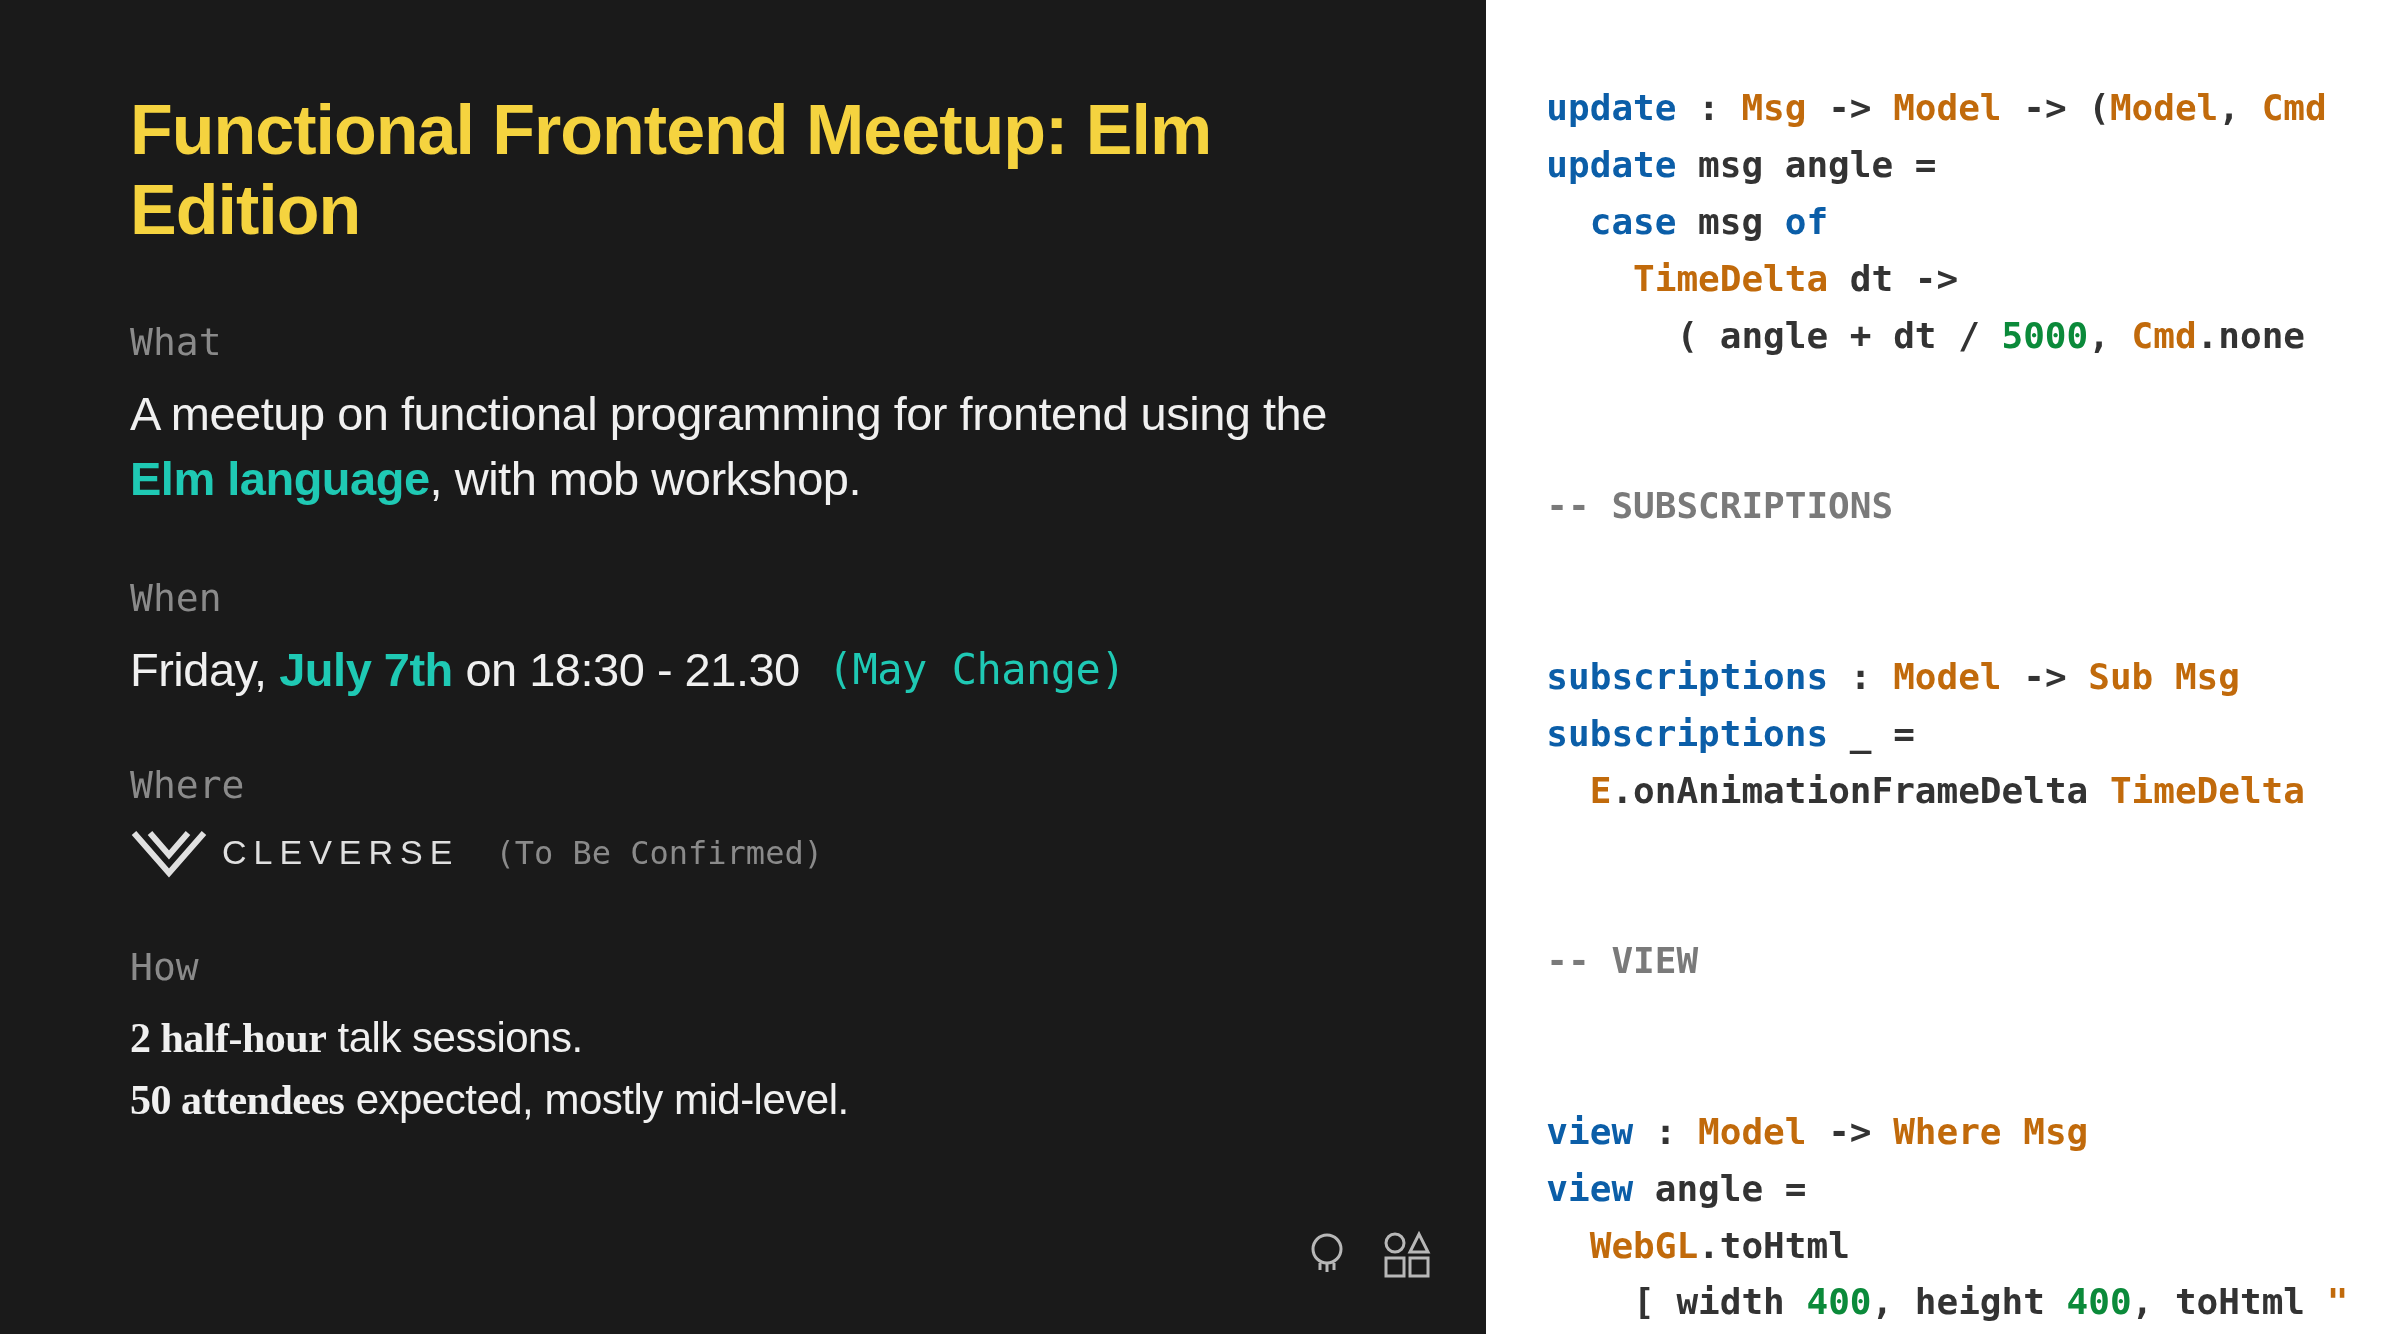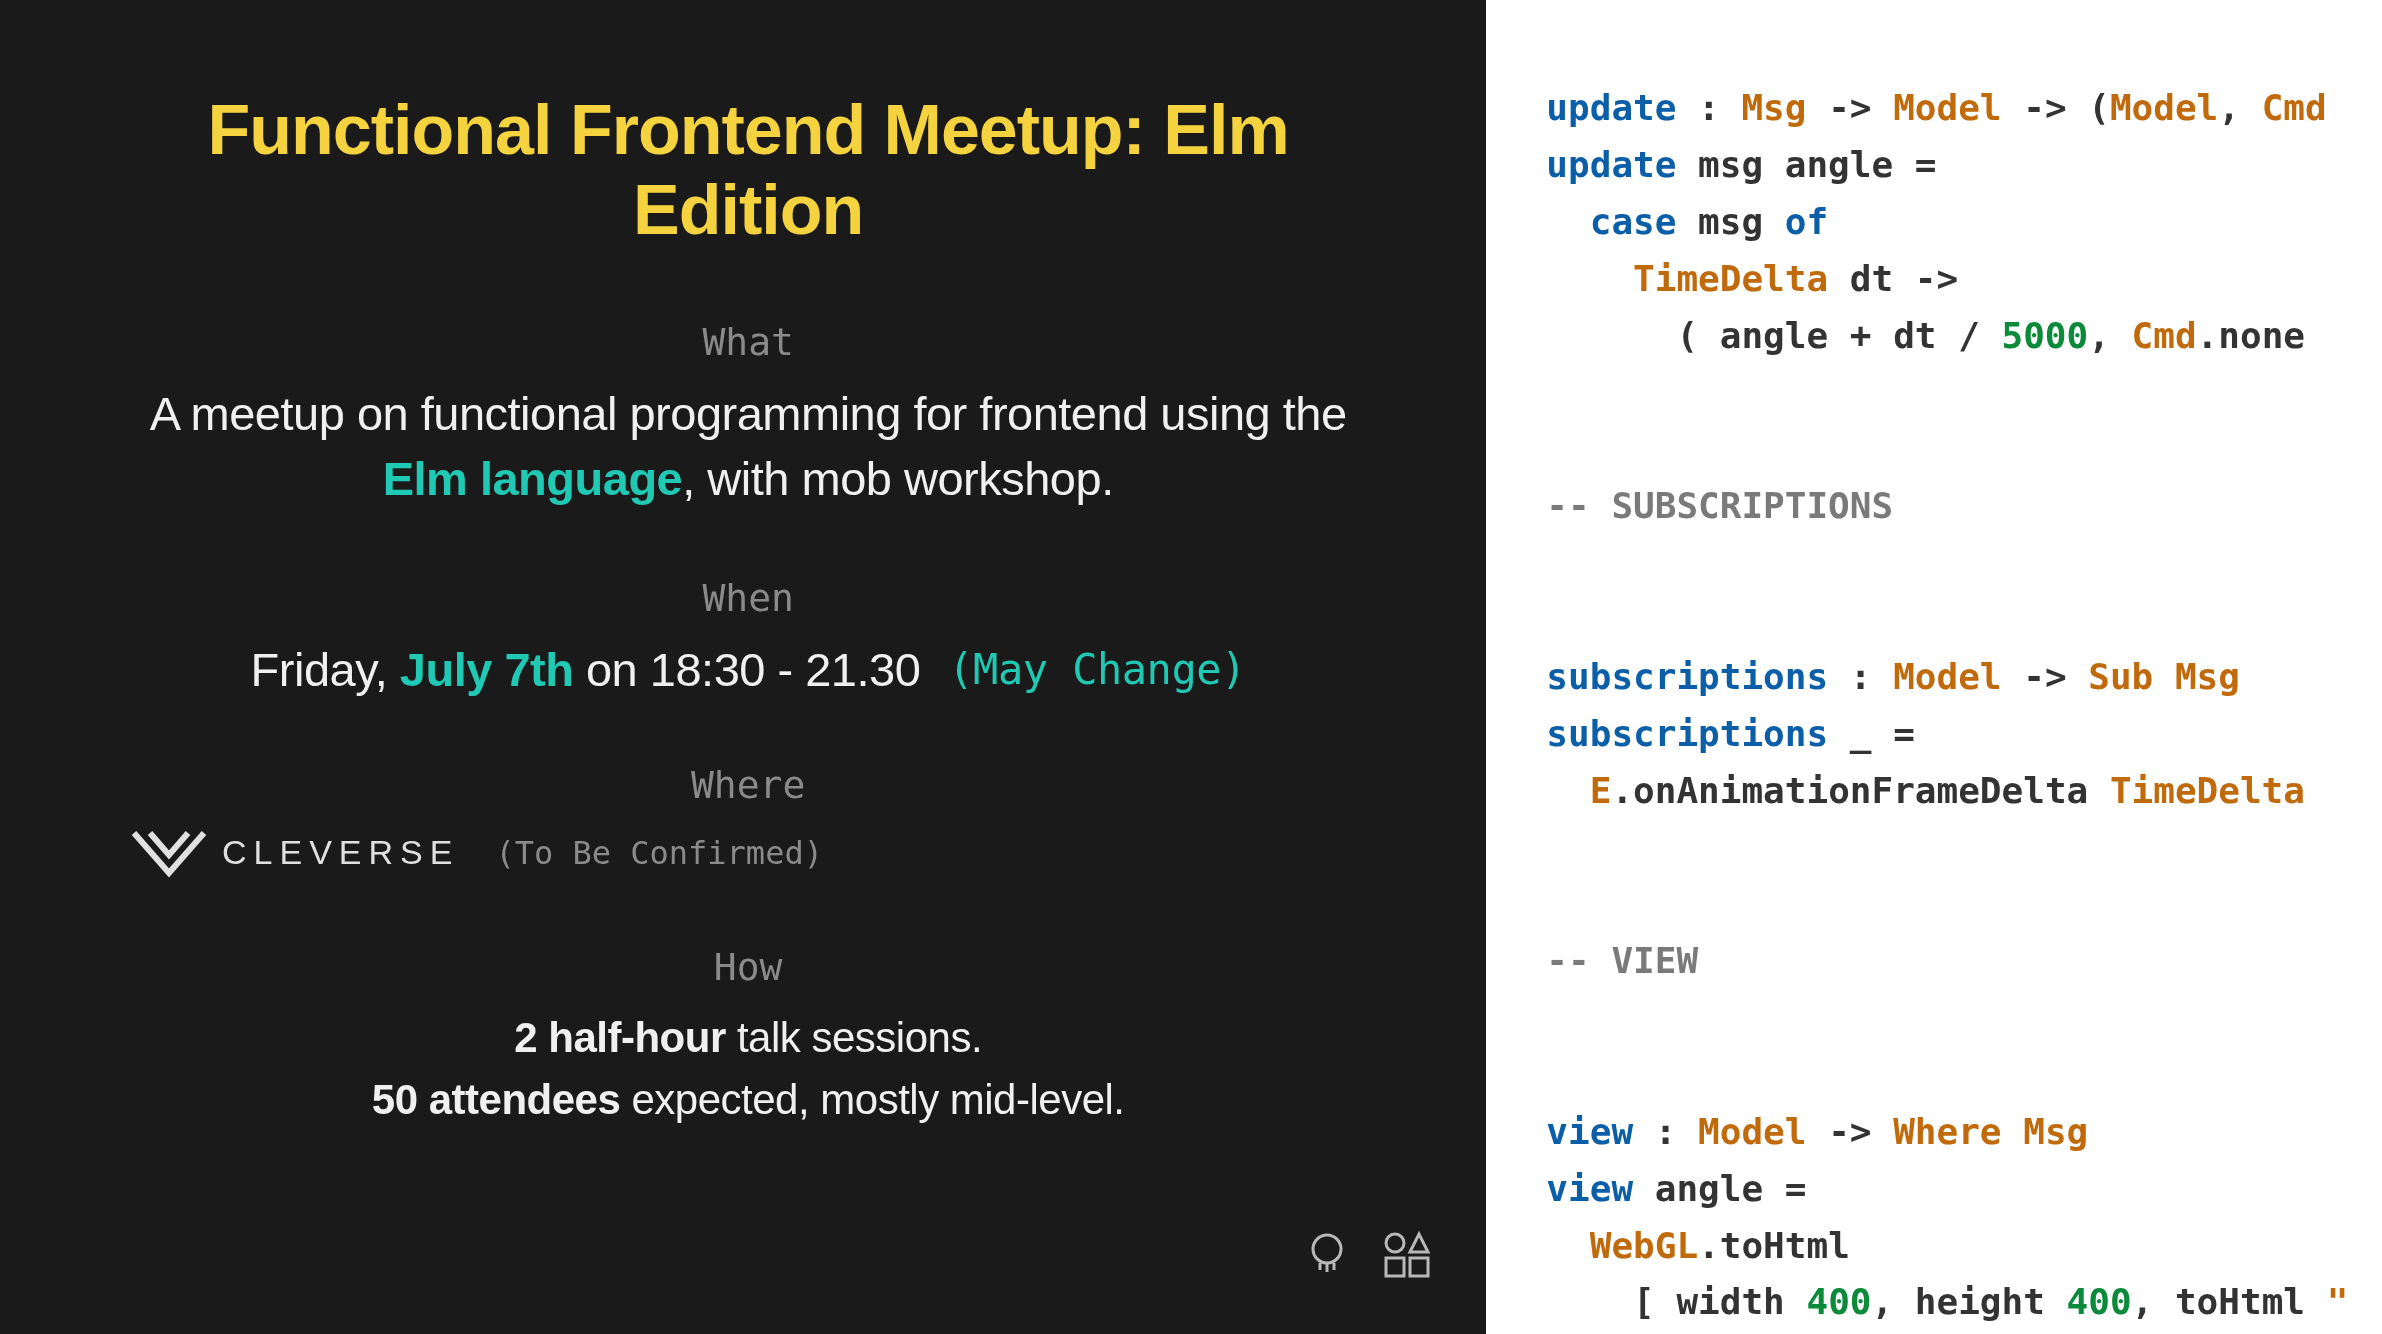--- a/index.html
+++ b/index.html
@@ -10,21 +10,20 @@
   width: 2382px;
   height: 1334px;
   transform-origin: top left;
 }
 .left {
   width: 62.4%;
   background: #1a1a1a;
   color: #e8e8e8;
   padding: 90px 120px 29px 130px;
   position: relative;
-  text-align: center;
 }
 .right {
   width: 37.6%;
   background: #ffffff;
   padding: 80px 0 0 60px;
   font-family: "SF Mono", ui-monospace, Menlo, Consolas, monospace;
   font-size: 36px;
   line-height: 1.58;
   font-weight: 600;
   white-space: pre;
@@ -48,21 +47,21 @@
 .section-body {
   color: #f0f0f0;
   font-size: 47px;
   line-height: 1.38;
   margin-bottom: 64px;
   letter-spacing: -0.5px;
 }
 .section-body.tight { margin-bottom: 60px; }
 .section-body.list { font-size: 42px; line-height: 1.48; }
 .teal { color: #1fc9b4; font-weight: 600; }
-.bold { font-weight: 600; }
+.bold { font-weight: 600; font-family: Liberation Serif, serif; }
 .note-mono {
   font-family: "SF Mono", ui-monospace, Menlo, Consolas, monospace;
   color: #1fc9b4;
   font-size: 42px;
   font-weight: 500;
   margin-left: 28px;
   vertical-align: 2px;
 }
 .where-row {
   display: flex;

